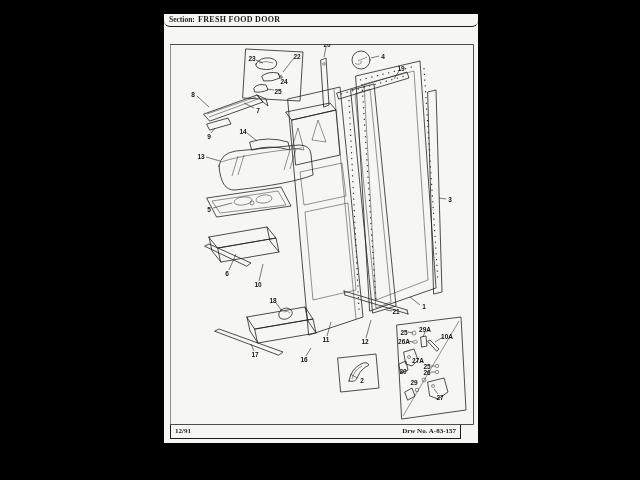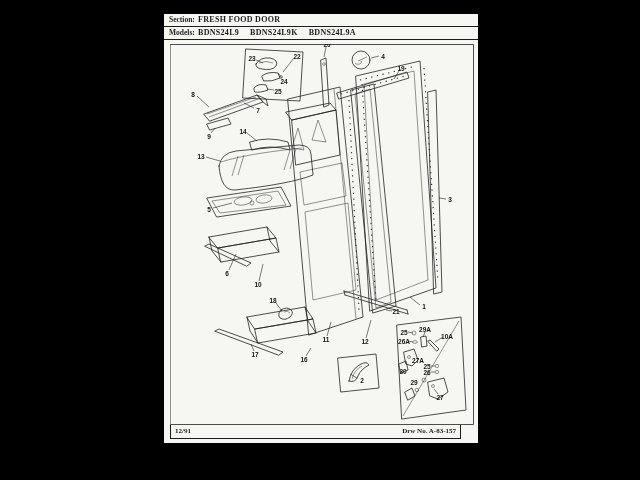--- a/index.html
+++ b/index.html
@@ -1,21 +1,21 @@
 <!DOCTYPE html>
 <html><head>
 <meta charset="utf-8">
 <style>
   html,body{margin:0;padding:0;background:#000;}
   .stage{position:relative;width:640px;height:480px;background:#000;overflow:hidden;
          font-family:"Liberation Serif", serif;}
   .page{position:absolute;left:164px;top:14px;width:314px;height:429px;
         background:#f6f6f3;color:#1c1c1c;}
   .hdr-row{position:absolute;left:0;width:100%;height:12px;border-bottom:1px solid #1c1c1c;
-           font-weight:bold;font-size:8px;line-height:12px;white-space:nowrap;}
+           font-weight:bold;font-size:8px;line-height:12px;white-space:nowrap;border-radius:6px;}
   .row1{top:0;}
   .row2{top:13px;}
   .hlabel{display:inline-block;margin-left:5px;width:27px;font-size:7.5px;}
   .hvalue{letter-spacing:0.3px;}
   .model{margin-right:9px;}
   svg.diagram{position:absolute;left:6px;top:30px;}
   .ftr{position:absolute;left:6px;top:411px;width:291px;height:14px;
        border:1px solid #1c1c1c;border-top:none;box-sizing:border-box;
        font-size:7px;font-weight:bold;line-height:13px;}
   .ftr .fl{margin-left:4px;}
@@ -30,26 +30,20 @@
 </style>
 </head>
 <body>
 
 <div class="stage">
   <div class="page">
 
     <div class="hdr-row row1">
       <span class="hlabel">Section:</span>
       <span class="hvalue">FRESH FOOD DOOR</span>
-    </div>
-    <div class="hdr-row row2">
-      <span class="hlabel">Models:</span>
-      <span class="hvalue model">BDNS24L9</span>
-      <span class="hvalue model">BDNS24L9K</span>
-      <span class="hvalue model">BDNS24L9A</span>
     </div>
 
     <svg class="diagram" width="304" height="381" viewBox="170 44 304 381">
 
       <g>
         <rect class="ln" x="170.5" y="44.5" width="303" height="380"></rect>
       </g>
 
       <g>
         <polygon class="ln" points="246,49 303,52 300,101 243,98"></polygon>

